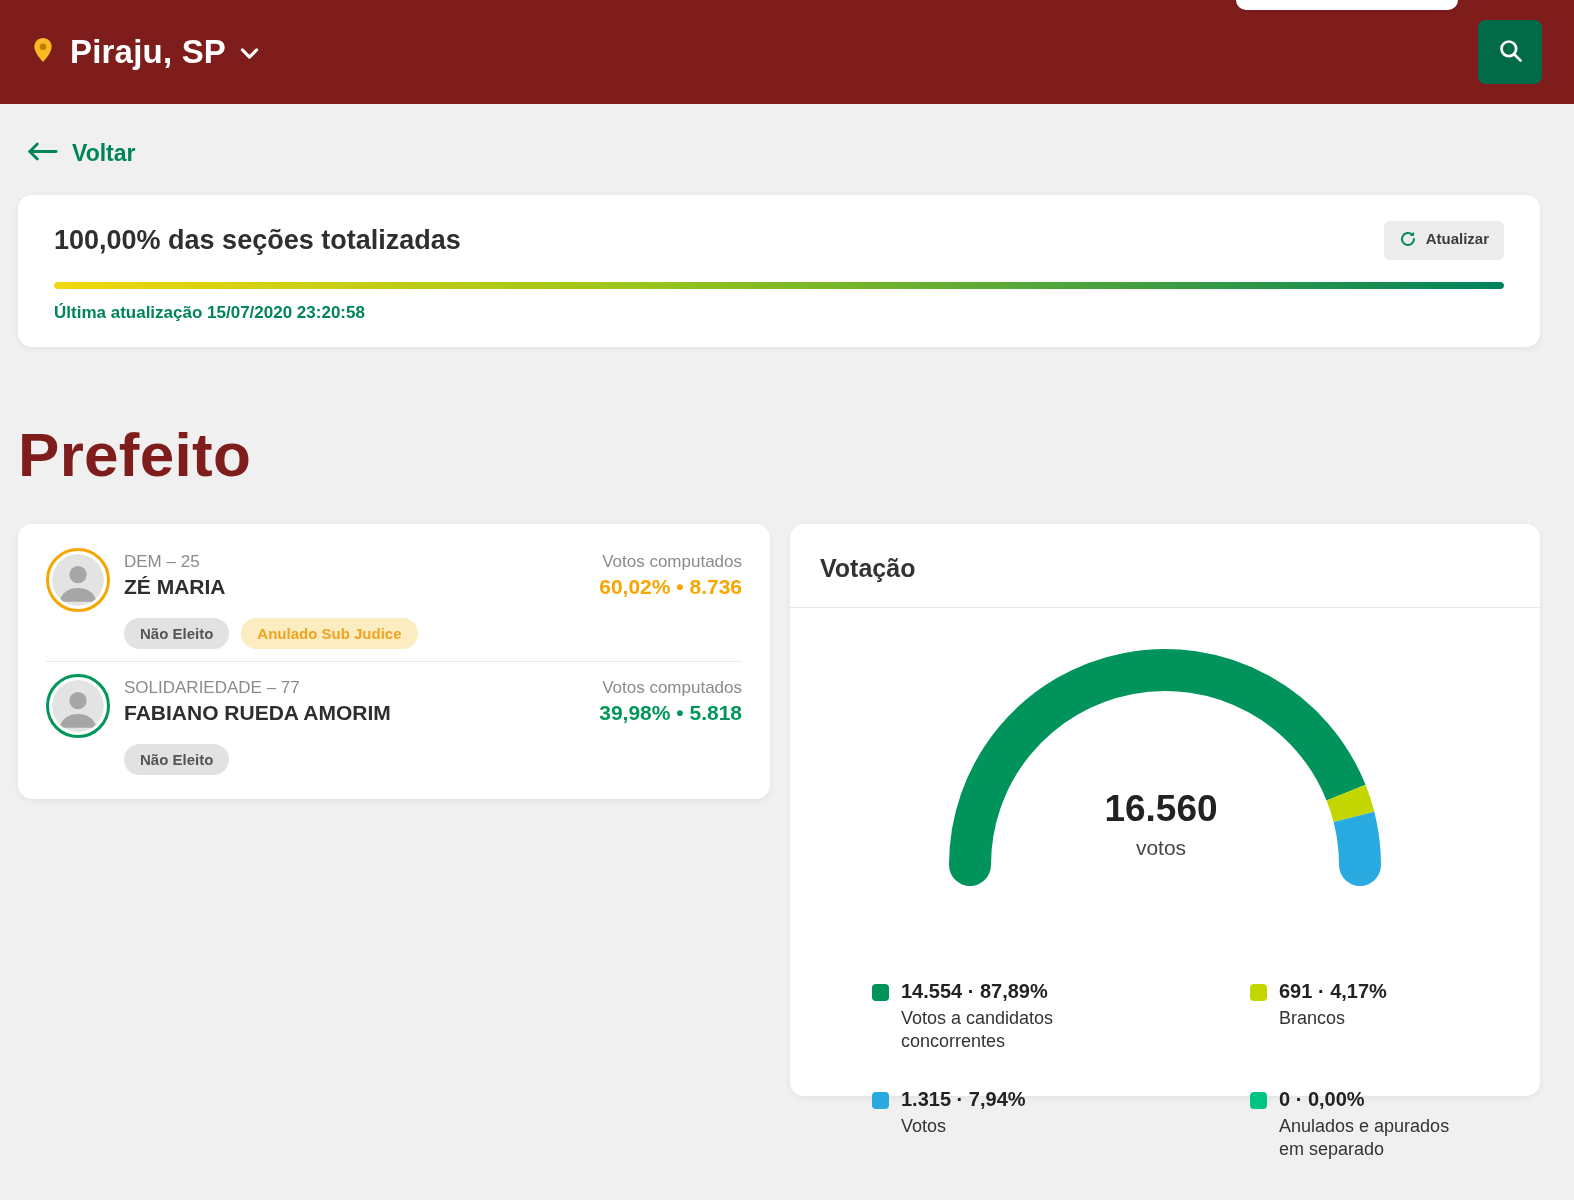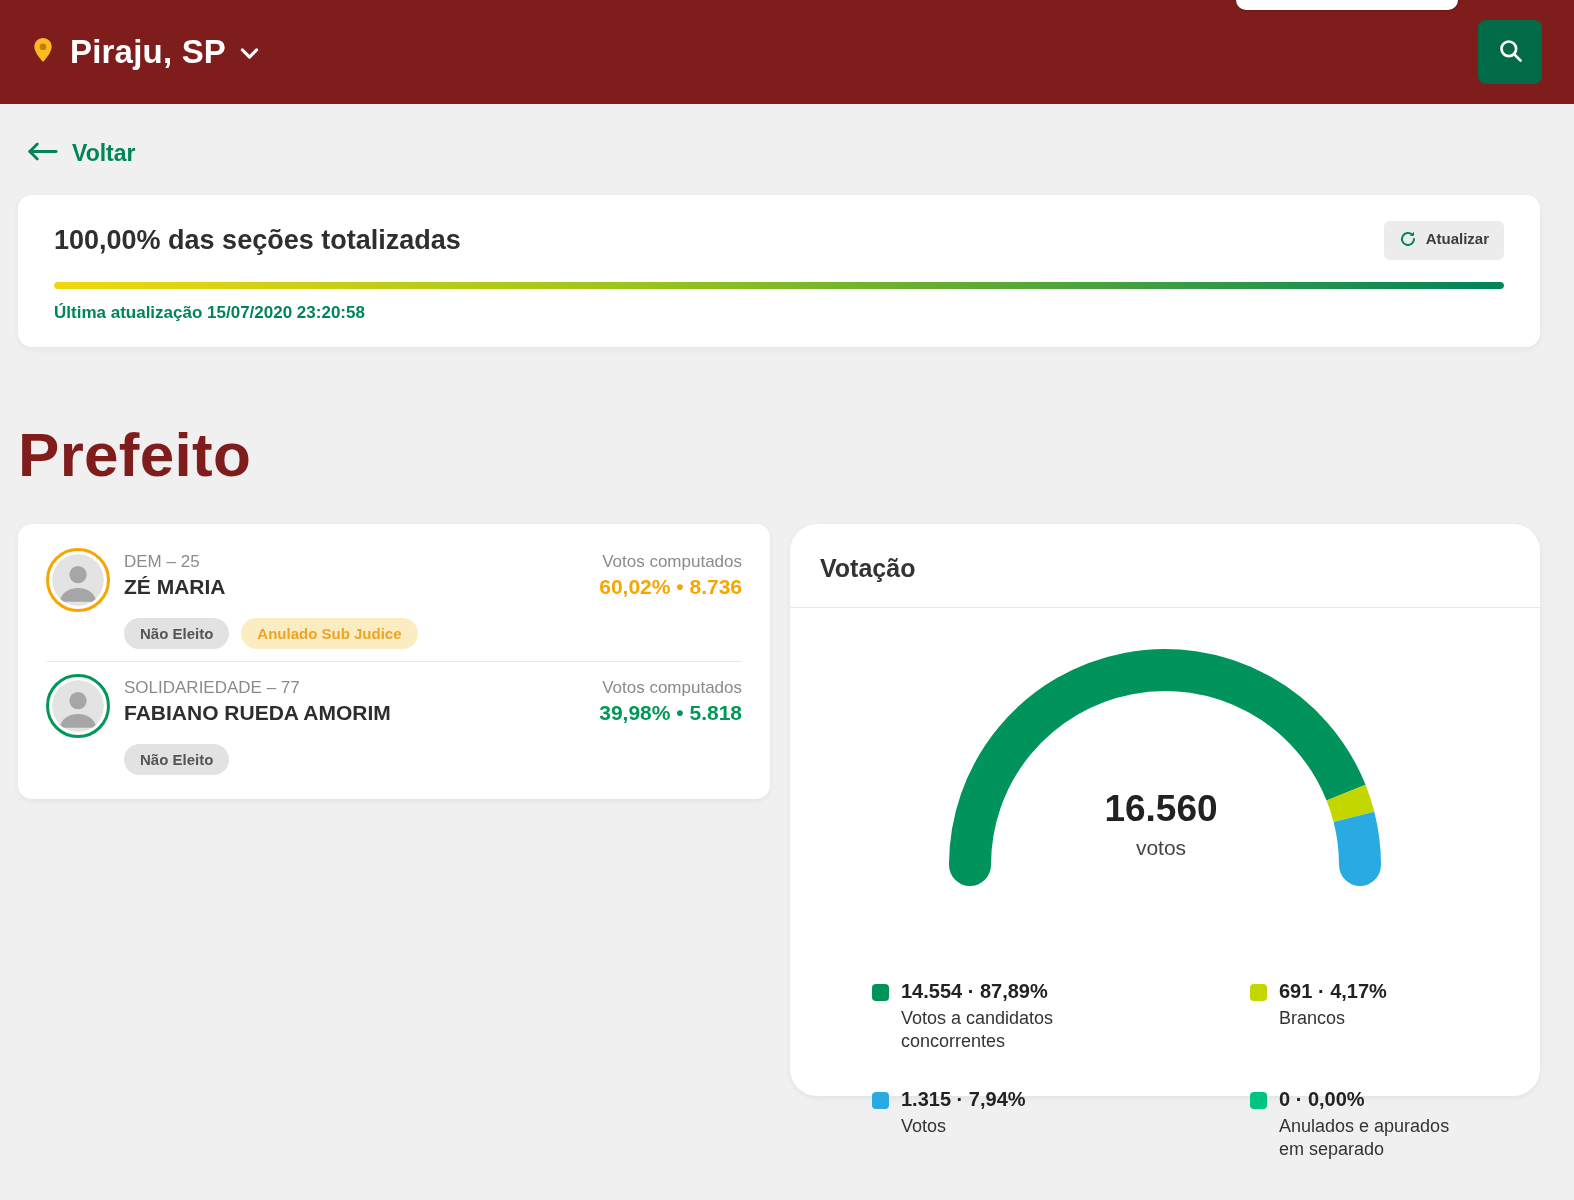--- a/index.html
+++ b/index.html
@@ -144,21 +144,21 @@
     font-size: 15px;
     font-weight: bold;
     padding: 8px 16px;
     border-radius: 17px;
     line-height: 1;
   }
   .badge-gray { background: #e2e2e2; color: #555; }
   .badge-yellow { background: #FCECC2; color: #EFA320; }
   .cand-divider { height: 1px; background: #e8e8e8; margin: 12px 0; }
   
-  .vot-card { width: 750px; height: 572px; padding: 0; border-radius: 27px; }
+  .vot-card { width: 750px; height: 572px; padding: 0; }
   .vot-title { font-size: 25px; font-weight: 600; color: #333; padding: 30px 30px 24px 30px; }
   .vot-divider { height: 1px; background: #e9e9e9; }
   .gauge-wrap { width: 480px; margin: 12px auto 0 auto; position: relative; }
   .gauge-center {
     position: absolute;
     left: 0; right: 8px; top: 168px;
     text-align: center;
     pointer-events: none;
   }
   .gauge-value { font-size: 37px; font-weight: bold; color: #222; }

